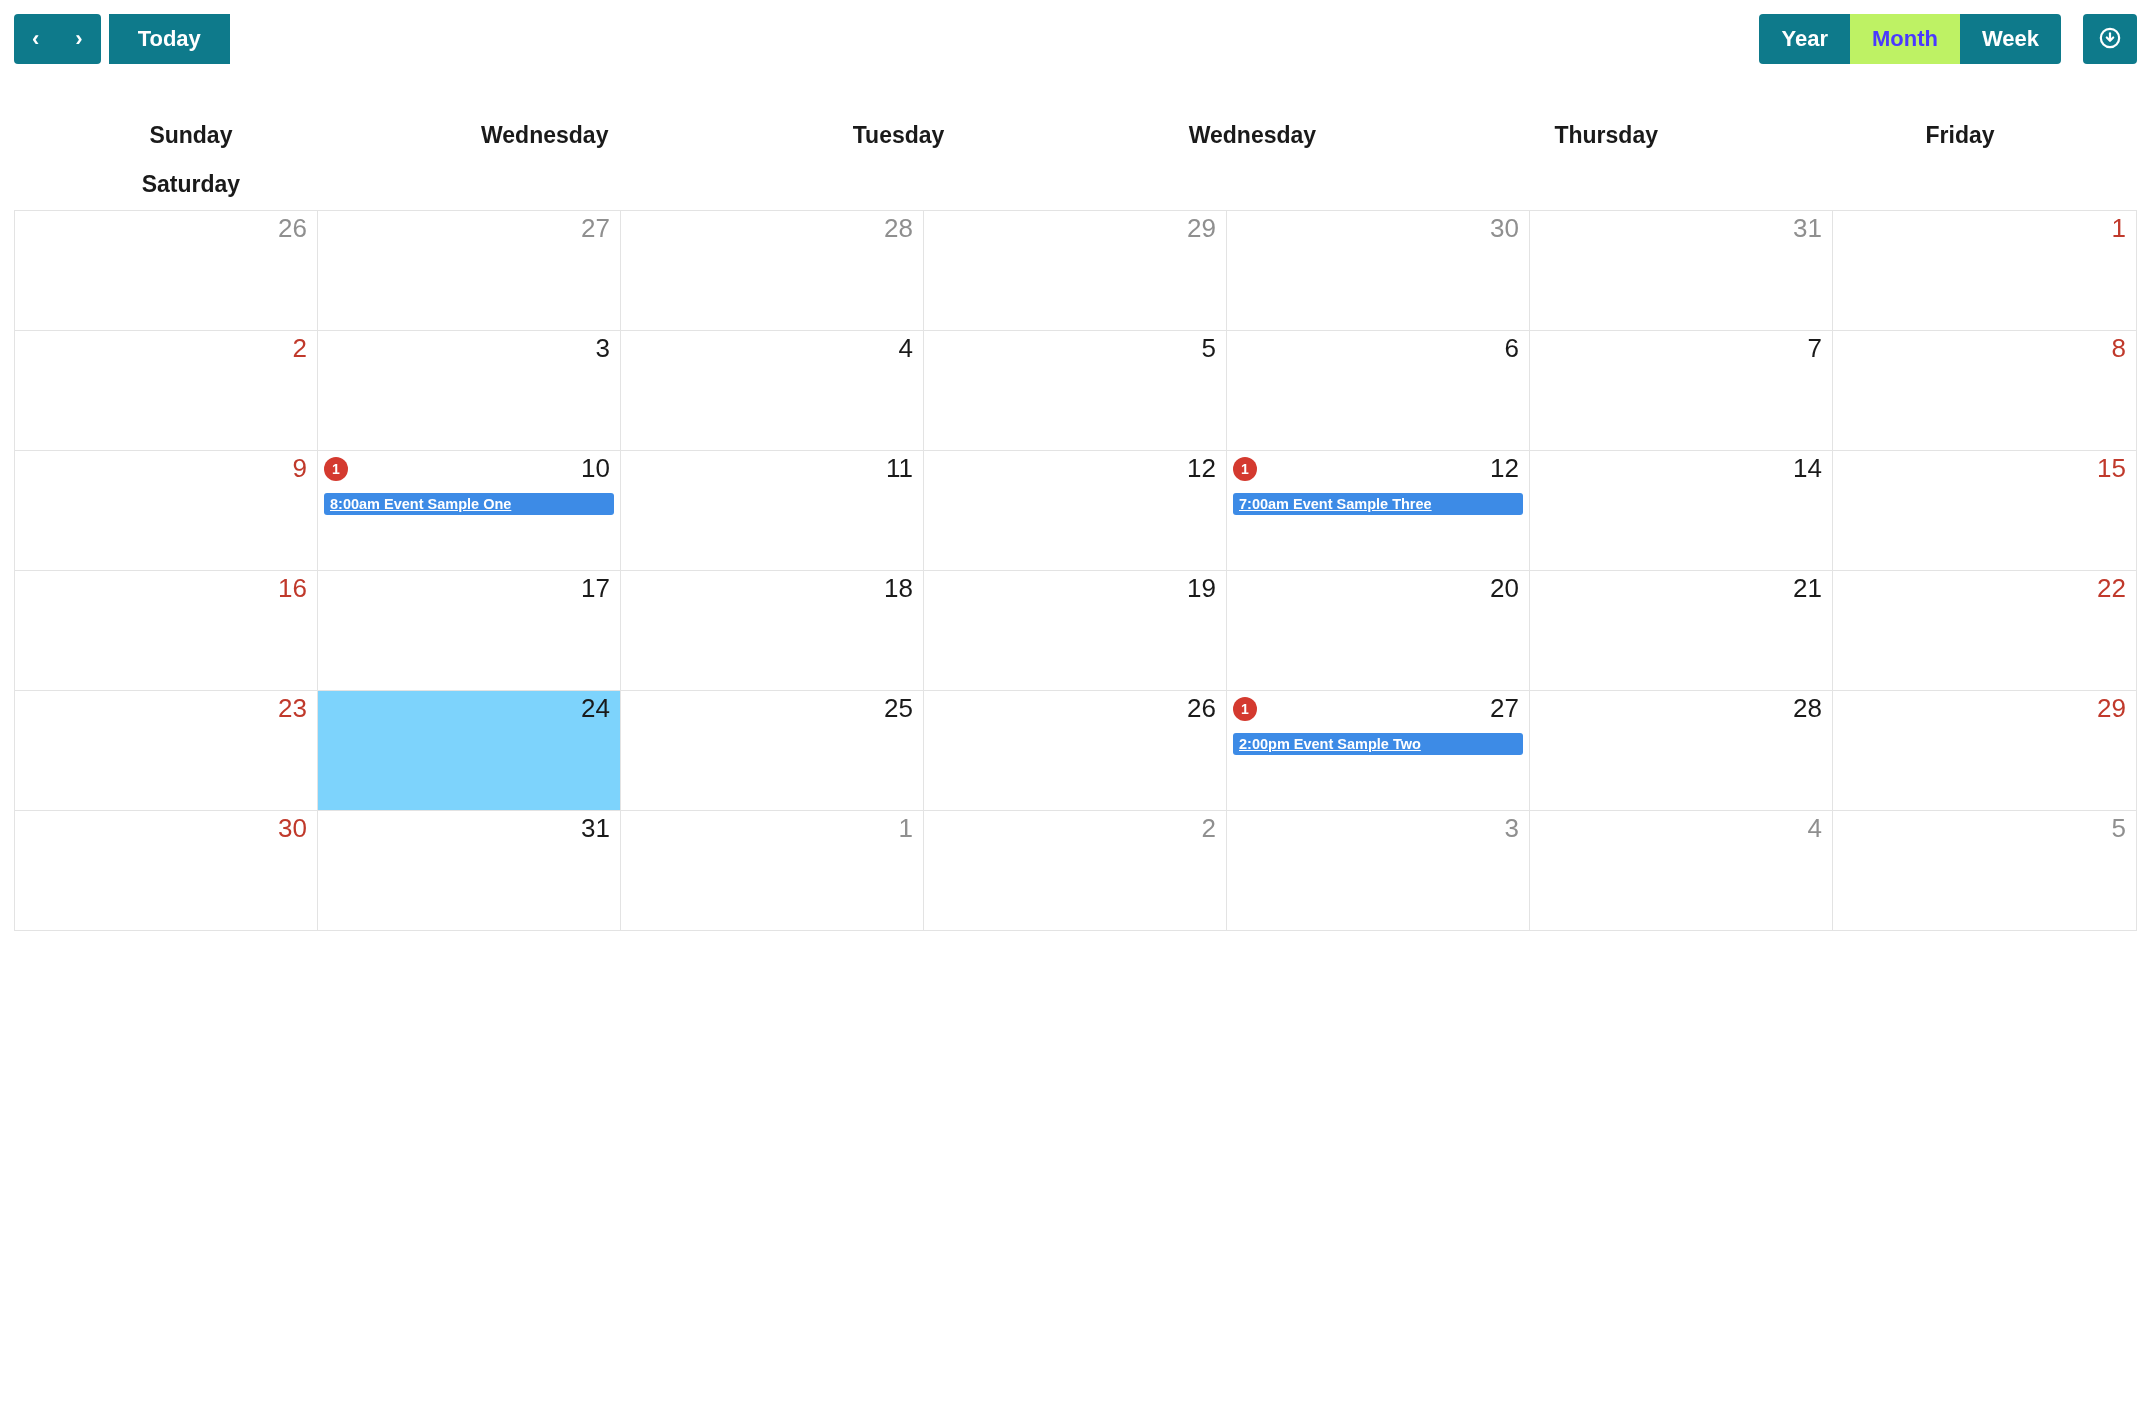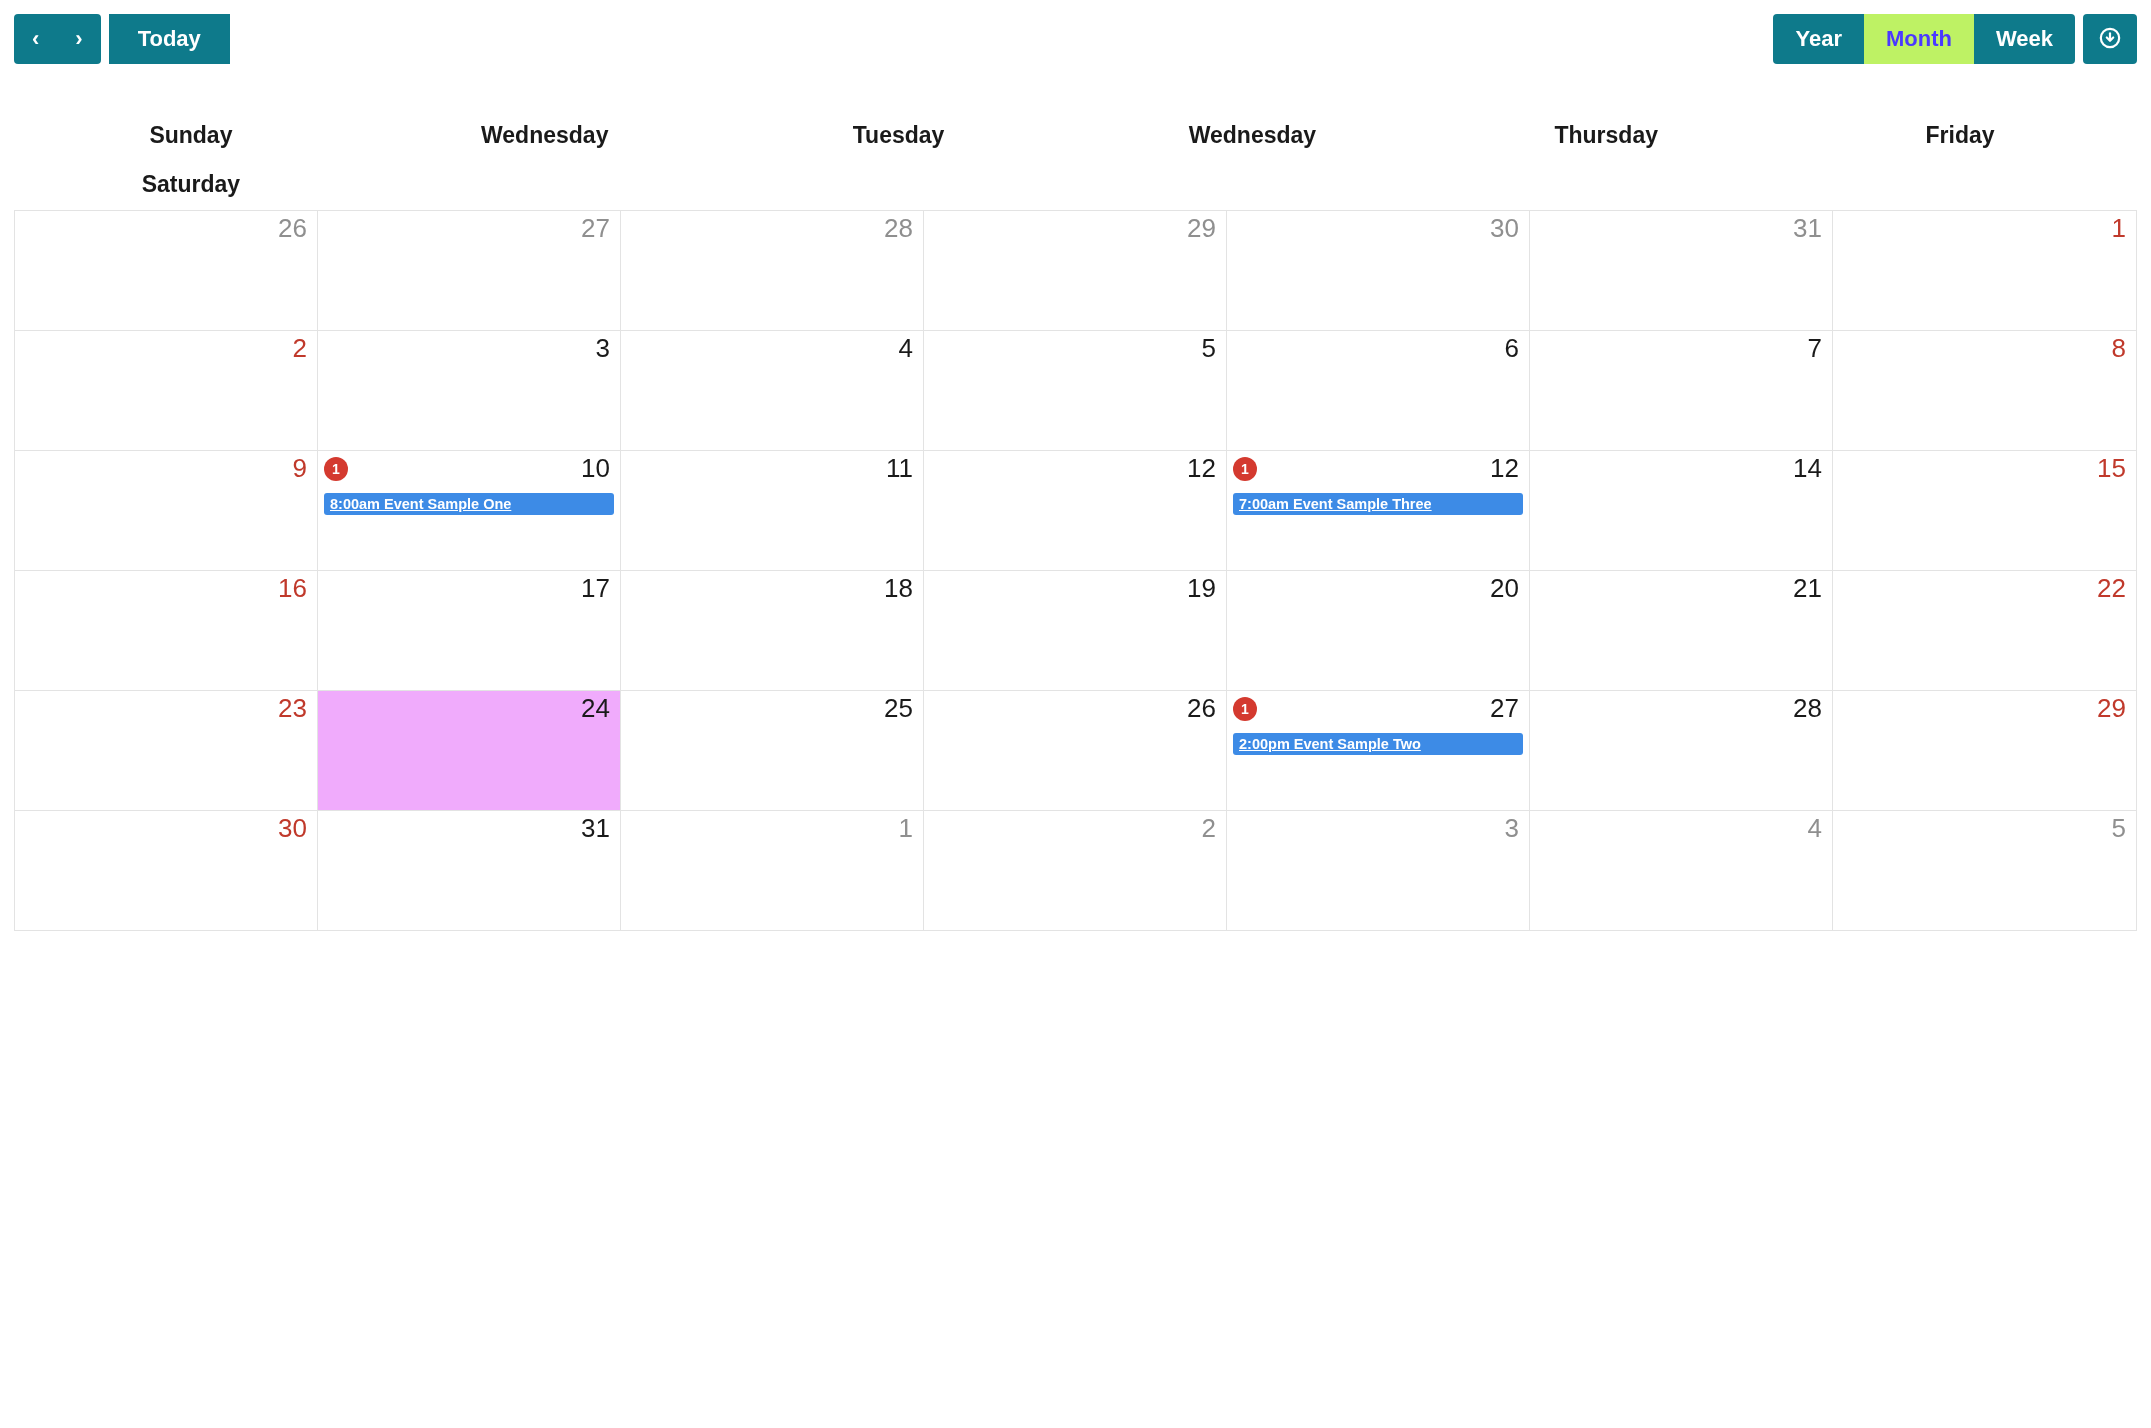--- a/index.html
+++ b/index.html
@@ -50,21 +50,21 @@
     font-size: 22px;
     font-weight: 700;
     padding: 12px 18px;
     cursor: pointer;
   }
   .view-group {
     display: flex;
     background: #0e7a8b;
     border-radius: 4px;
     overflow: hidden;
-    margin-right: 8px;
+    margin-right: 22px;
   }
   .view-group .view-btn {
     background: transparent;
     border: none;
     color: #fff;
     font-size: 22px;
     font-weight: 600;
     padding: 12px 22px;
     cursor: pointer;
   }
@@ -115,21 +115,21 @@
   .daynum {
     position: absolute;
     top: 2px;
     right: 10px;
     font-size: 26px;
     font-weight: 400;
     color: #1a1a1a;
   }
   .daynum.other { color: #8f8f8f; }
   .daynum.weekend { color: #c0392b; }
-  .cell.today-cell { background: #f0abfc; }
+  .cell.today-cell { background: #7dd3fc; }
   .badge {
     position: absolute;
     top: 6px;
     left: 6px;
     background: #d43a2f;
     color: #fff;
     border-radius: 50%;
     width: 24px;
     height: 24px;
     font-size: 14px;

